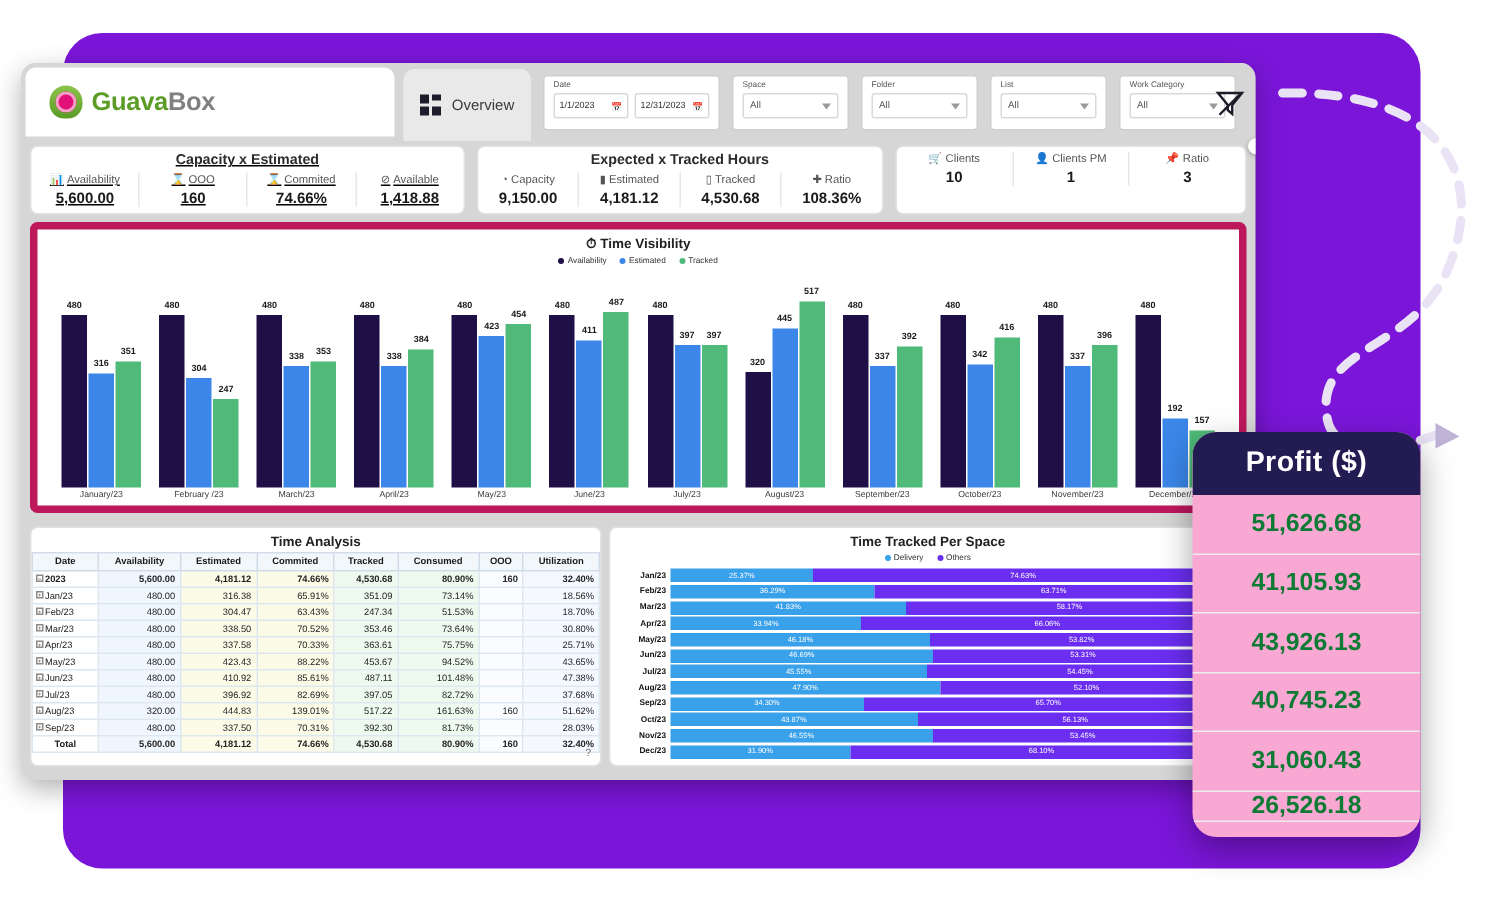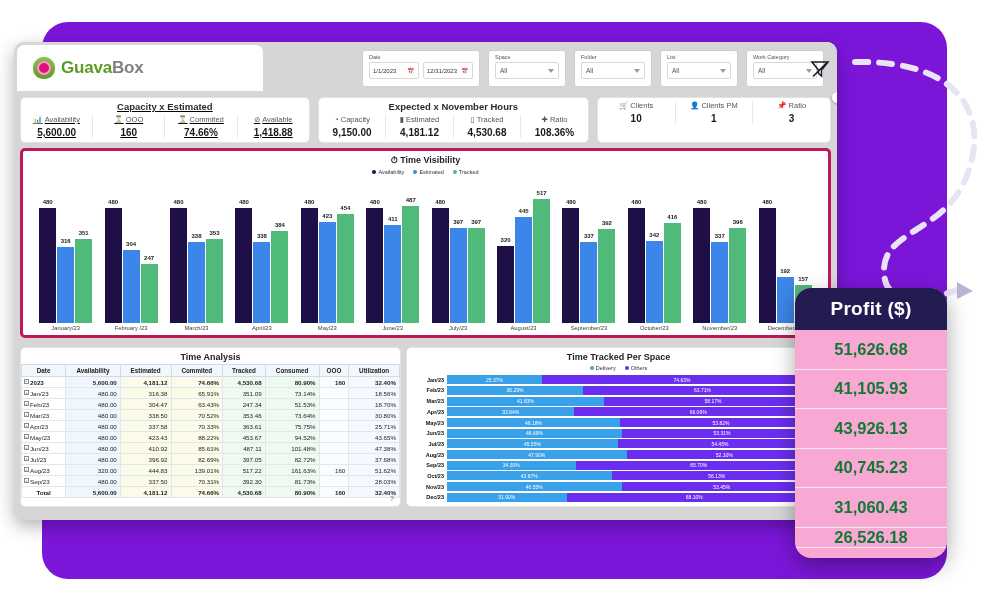--- a/index.html
+++ b/index.html
@@ -88,21 +88,21 @@
   .kpi-card.c2 { width: 273px; }
   .kpi-card.c3 { width: 236px; }
   .kpi-title { text-align: center; font-size: 9.5px; font-weight: bold; color: #2b2b2b; margin-bottom: 3px; }
   .kpi-cells { display: flex; }
   .kpi-cell { flex: 1; text-align: center; border-left: 1px solid #e8e8e8; padding: 0 2px; }
   .kpi-cell:first-child { border-left: none; }
   .kpi-head { font-size: 7.5px; color: #555; display: flex; align-items: center; justify-content: center; gap: 2px; white-space: nowrap; }
   .kpi-val { font-size: 10px; font-weight: bold; color: #1a1a1a; margin-top: 3px; }
 
   
-  .panel { background: #fff; border: 3px solid #be185d; border-radius: 5px; margin-top: 5px; }
+  .panel { background: #fff; border: 5px solid #be185d; border-radius: 5px; margin-top: 5px; }
   .panel-title { text-align: center; font-size: 9px; font-weight: bold; color: #222; padding-top: 4px; }
   .legend { display: flex; justify-content: center; gap: 9px; margin-top: 3px; }
   .legend span { font-size: 5.5px; color: #333; display: flex; align-items: center; gap: 2px; }
   .dot { width: 4px; height: 4px; border-radius: 50%; display: inline-block; }
 
   .barchart { display: flex; align-items: flex-end; justify-content: space-around; height: 148px; padding: 6px 10px 0; }
   .bgroup { display: flex; flex-direction: column; align-items: center; height: 100%; }
   .bars { display: flex; align-items: flex-end; gap: 1px; height: 100%; }
   .bar { width: 17px; position: relative; }
   .bar b { position: absolute; top: -9px; left: 50%; transform: translateX(-50%); font-size: 6px; font-weight: bold; color: #1a1a1a; }
@@ -180,20 +180,29 @@
 <div class="window">
 
   <div class="topbar">
     <div class="logo-card">
       <span class="guava-mark"></span>
       <span class="logo-text">
         <span class="g">Guava</span><span class="b">Box</span>
       </span>
     </div>
 
+    <div class="tab-overview">
+      <span class="grid-icon">
+          <i></i>
+          <i></i>
+          <i></i>
+          <i></i>
+        </span>
+      <span>Overview</span>
+    </div>
 
     <div class="filters">
       <div class="fcard date">
         <div class="flabel">Date</div>
         <div class="date-row">
           <div class="dbox">
             <span>1/1/2023</span>
             <span class="cal">📅</span>
           </div>
           <div class="dbox">
@@ -273,21 +282,21 @@
             <div class="kpi-head">
                 <span>⊘</span>
                 <span>Available</span>
               </div>
             <div class="kpi-val">1,418.88</div>
           </div>
         </div>
       </div>
 
       <div class="kpi-card c2">
-        <div class="kpi-title">Expected x November Hours</div>
+        <div class="kpi-title">Expected x Tracked Hours</div>
         <div class="kpi-cells">
           <div class="kpi-cell">
             <div class="kpi-head">
                 <span>◔</span>
                 <span>Capacity</span>
               </div>
             <div class="kpi-val">9,150.00</div>
           </div>
           <div class="kpi-cell">
             <div class="kpi-head">

